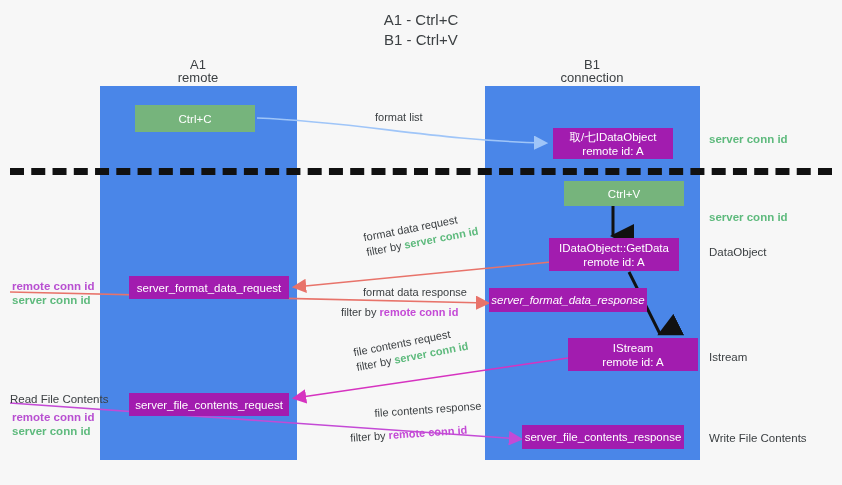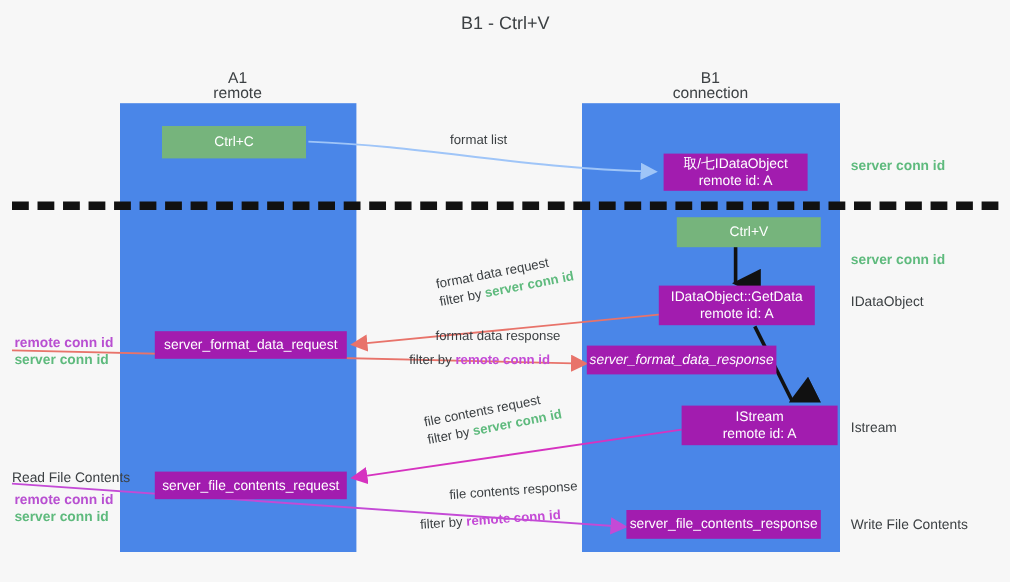--- a/index.html
+++ b/index.html
@@ -111,20 +111,21 @@
     width: 842px; height: 485px;
     pointer-events: none;
   }
 </style>
 </head>
 <body>
 
 <div id="stage">
 
   <div class="title">
+    <div>A1 - Ctrl+C</div>
     <div>B1 - Ctrl+V</div>
   </div>
 
   <div class="lane-head" style="left:108px; top:58px;">
     <span class="l1">A1</span>
     <span class="l2">remote</span>
   </div>
   <div class="lane-head" style="left:502px; top:58px;">
     <span class="l1">B1</span>
     <span class="l2">connection</span>
@@ -210,40 +211,40 @@
 
   <div class="edge-label" style="left:375px; top:110px;">
     <span>format list</span>
   </div>
 
   <div class="edge-label rot-up" style="left:368px; top:230px;">
     <div><span>format data request</span></div>
     <div><span>filter by </span><span class="g">server conn id</span></div>
   </div>
 
-  <div class="edge-label" style="left:363px; top:273px;">
+  <div class="edge-label" style="left:363px; top:285px;">
     <div><span>format data response</span></div>
     <div style="margin-top:5px; margin-left:-22px;"><span>filter by </span><span class="p">remote conn id</span></div>
   </div>
 
   <div class="edge-label rot-up" style="left:358px; top:345px;">
     <div><span>file contents request</span></div>
     <div><span>filter by </span><span class="g">server conn id</span></div>
   </div>
 
   <div class="edge-label" style="left:374px; top:406px; transform:rotate(-4deg); transform-origin:left top;">
     <div><span>file contents response</span></div>
     <div style="margin-top:8px; margin-left:-26px;"><span>filter by </span><span class="p">remote conn id</span></div>
   </div>
 
   <div class="note green" style="left:709px; top:132px;">server conn id</div>
 
   <div class="note green" style="left:709px; top:210px;">server conn id</div>
 
-  <div class="note dark" style="left:709px; top:245px;">IDataObject</div>
+  <div class="note dark" style="left:709px; top:245px;">DataObject</div>
 
   <div class="note dark" style="left:709px; top:350px;">Istream</div>
 
   <div class="note dark" style="left:709px; top:431px;">Write File Contents</div>
 
   <div class="note purple" style="left:12px; top:279px;">remote conn id</div>
 
   <div class="note green" style="left:12px; top:293px;">server conn id</div>
 
   <div class="note dark" style="left:10px; top:392px;text-align:center;">Read File Contents</div>

